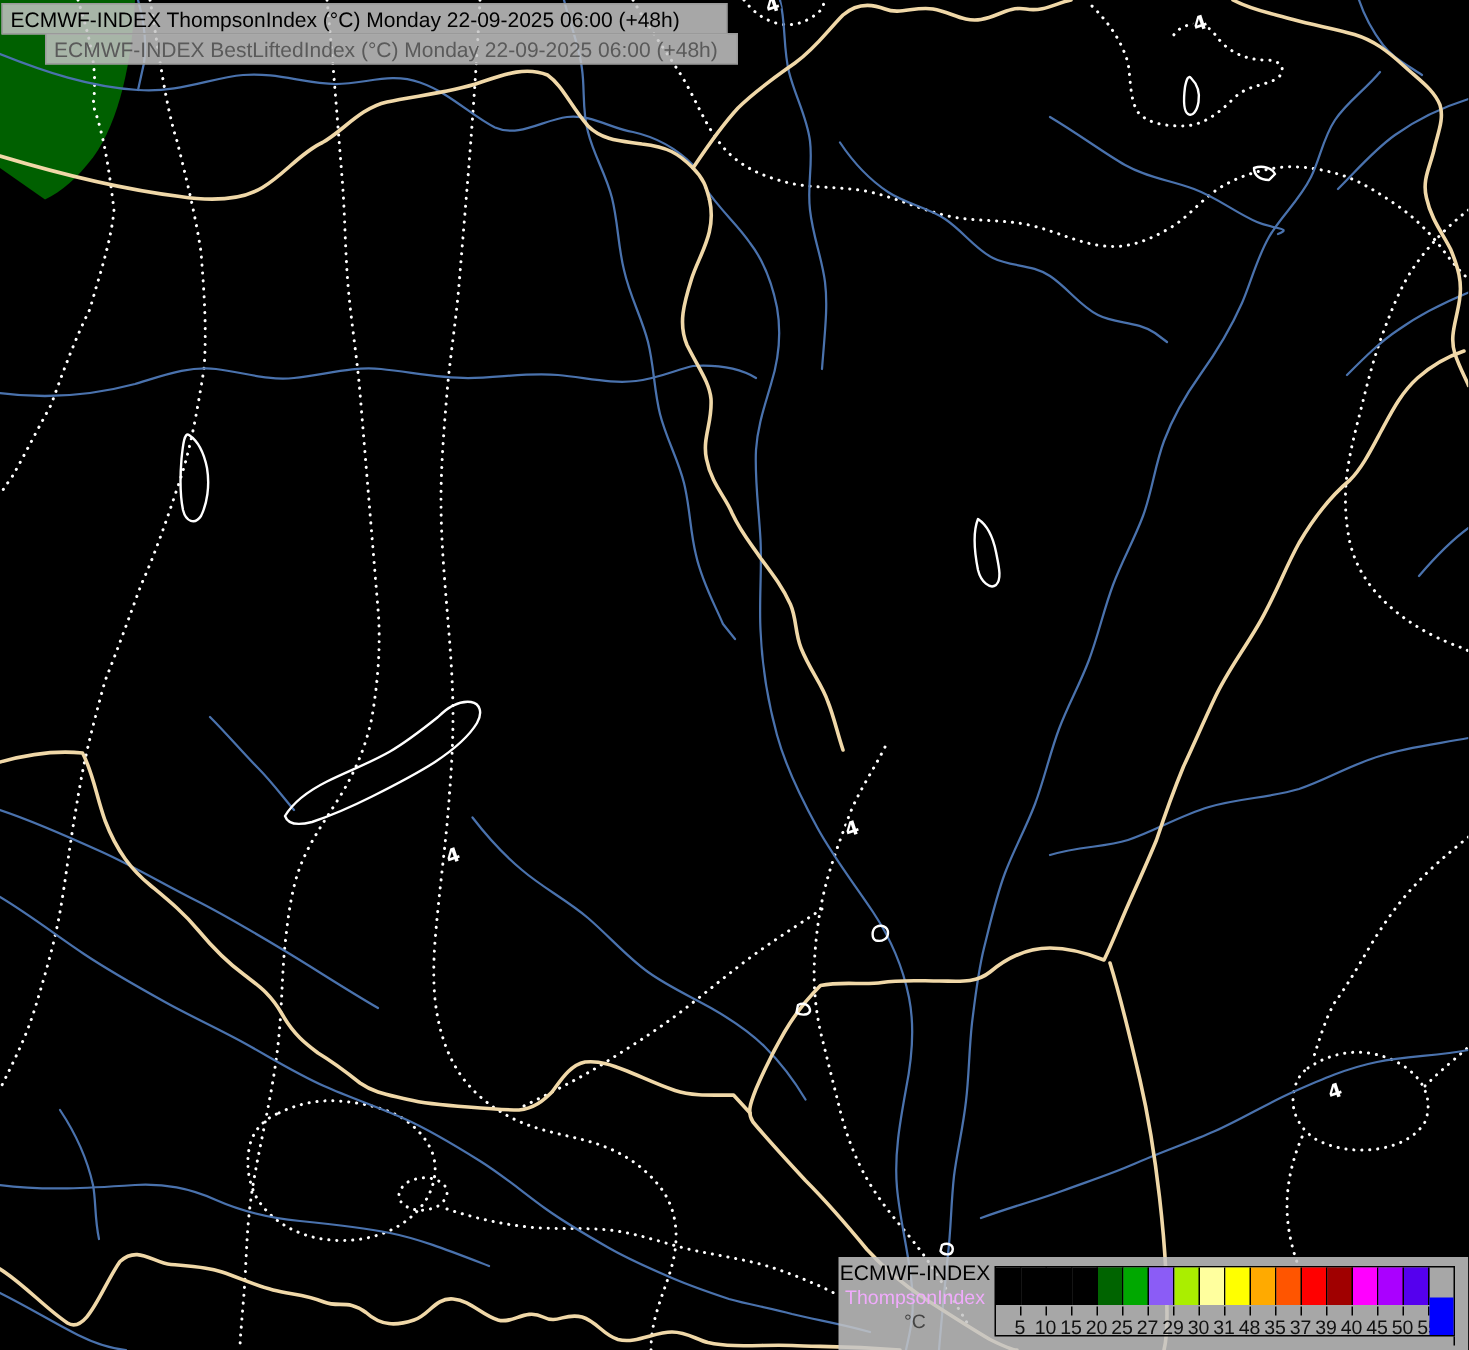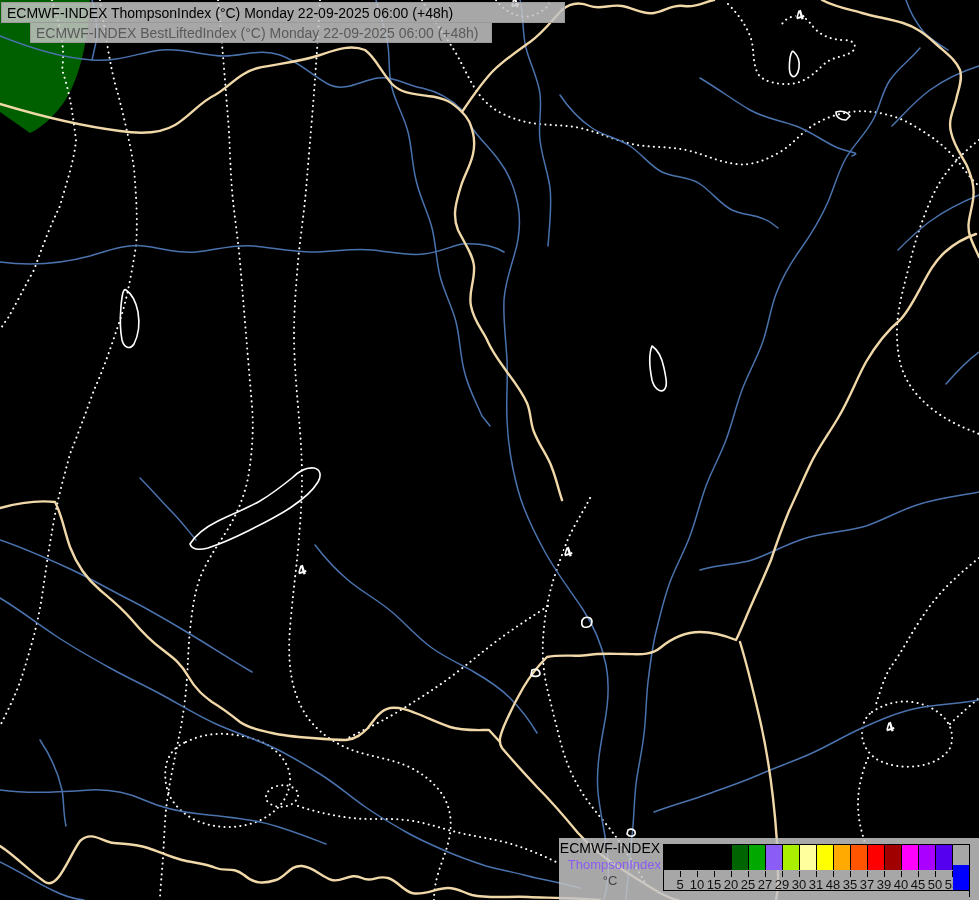--- a/index.html
+++ b/index.html
@@ -10,27 +10,27 @@
   .border{fill:none;stroke:var(--country-border,#f0d8a8);stroke-width:2.4;stroke-linecap:round;stroke-linejoin:round;}
   .river{fill:none;stroke:var(--river,#4a72ad);stroke-width:1.5;stroke-linecap:round;stroke-linejoin:round;}
   .contour{fill:none;stroke:var(--contour,#fff);stroke-width:2;stroke-linecap:round;stroke-dasharray:0.1 5.2;}
   .lake{fill:none;stroke:var(--lake-outline,#fff);stroke-width:1.6;stroke-linejoin:round;}
   .contour-label{fill:var(--contour,#fff);stroke:#000;stroke-width:2.5;paint-order:stroke;
                  font:bold 13px "DejaVu Sans", sans-serif;}
   
   .titlebar{position:absolute;left:1px;top:2px;z-index:5;}
   .titlerow{height:21px;line-height:21px;padding:0 5px;font-size:14px;white-space:nowrap;
             border:1px solid #9a9a9a;box-sizing:border-box;}
-  .titlerow.primary{width:564px;color:var(--title-primary-text,#000);}
+  .titlerow.primary{width:484px;color:var(--title-primary-text,#000);}
   .titlerow.secondary{width:462px;color:var(--title-secondary-text,#5a5a5a);margin-top:-1px;margin-left:29px;}
   
   .legend{position:absolute;left:559px;top:838px;width:420px;height:72px;z-index:5;}
   .legend-titles{position:absolute;left:0;top:2px;width:102px;text-align:center;color:var(--legend-text,#111);}
   .legend-title-1{font-size:14px;line-height:17px;color:#000;}
-  .legend-title-2{font-size:13px;line-height:16px;color:#8b5cf6;text-align:right;}
+  .legend-title-2{font-size:13px;line-height:16px;color:#f0abfc;}
   .legend-title-3{font-size:13px;line-height:16px;color:#454545;}
   .colorbar{position:absolute;left:104px;top:6px;display:flex;border:1px solid #000;}
   .cell{width:16px;height:25px;position:relative;border-right:1px solid #000;}
   .cell:last-child{border-right:none;}
   .tickmark{position:absolute;right:-1px;bottom:-7px;width:1px;height:6px;background:#000;}
   .ticklabel{position:absolute;right:0;top:100%;margin-top:7px;transform:translateX(50%);
              font-size:13px;color:var(--legend-text,#111);}
 </style>
 </head>
 <body>

